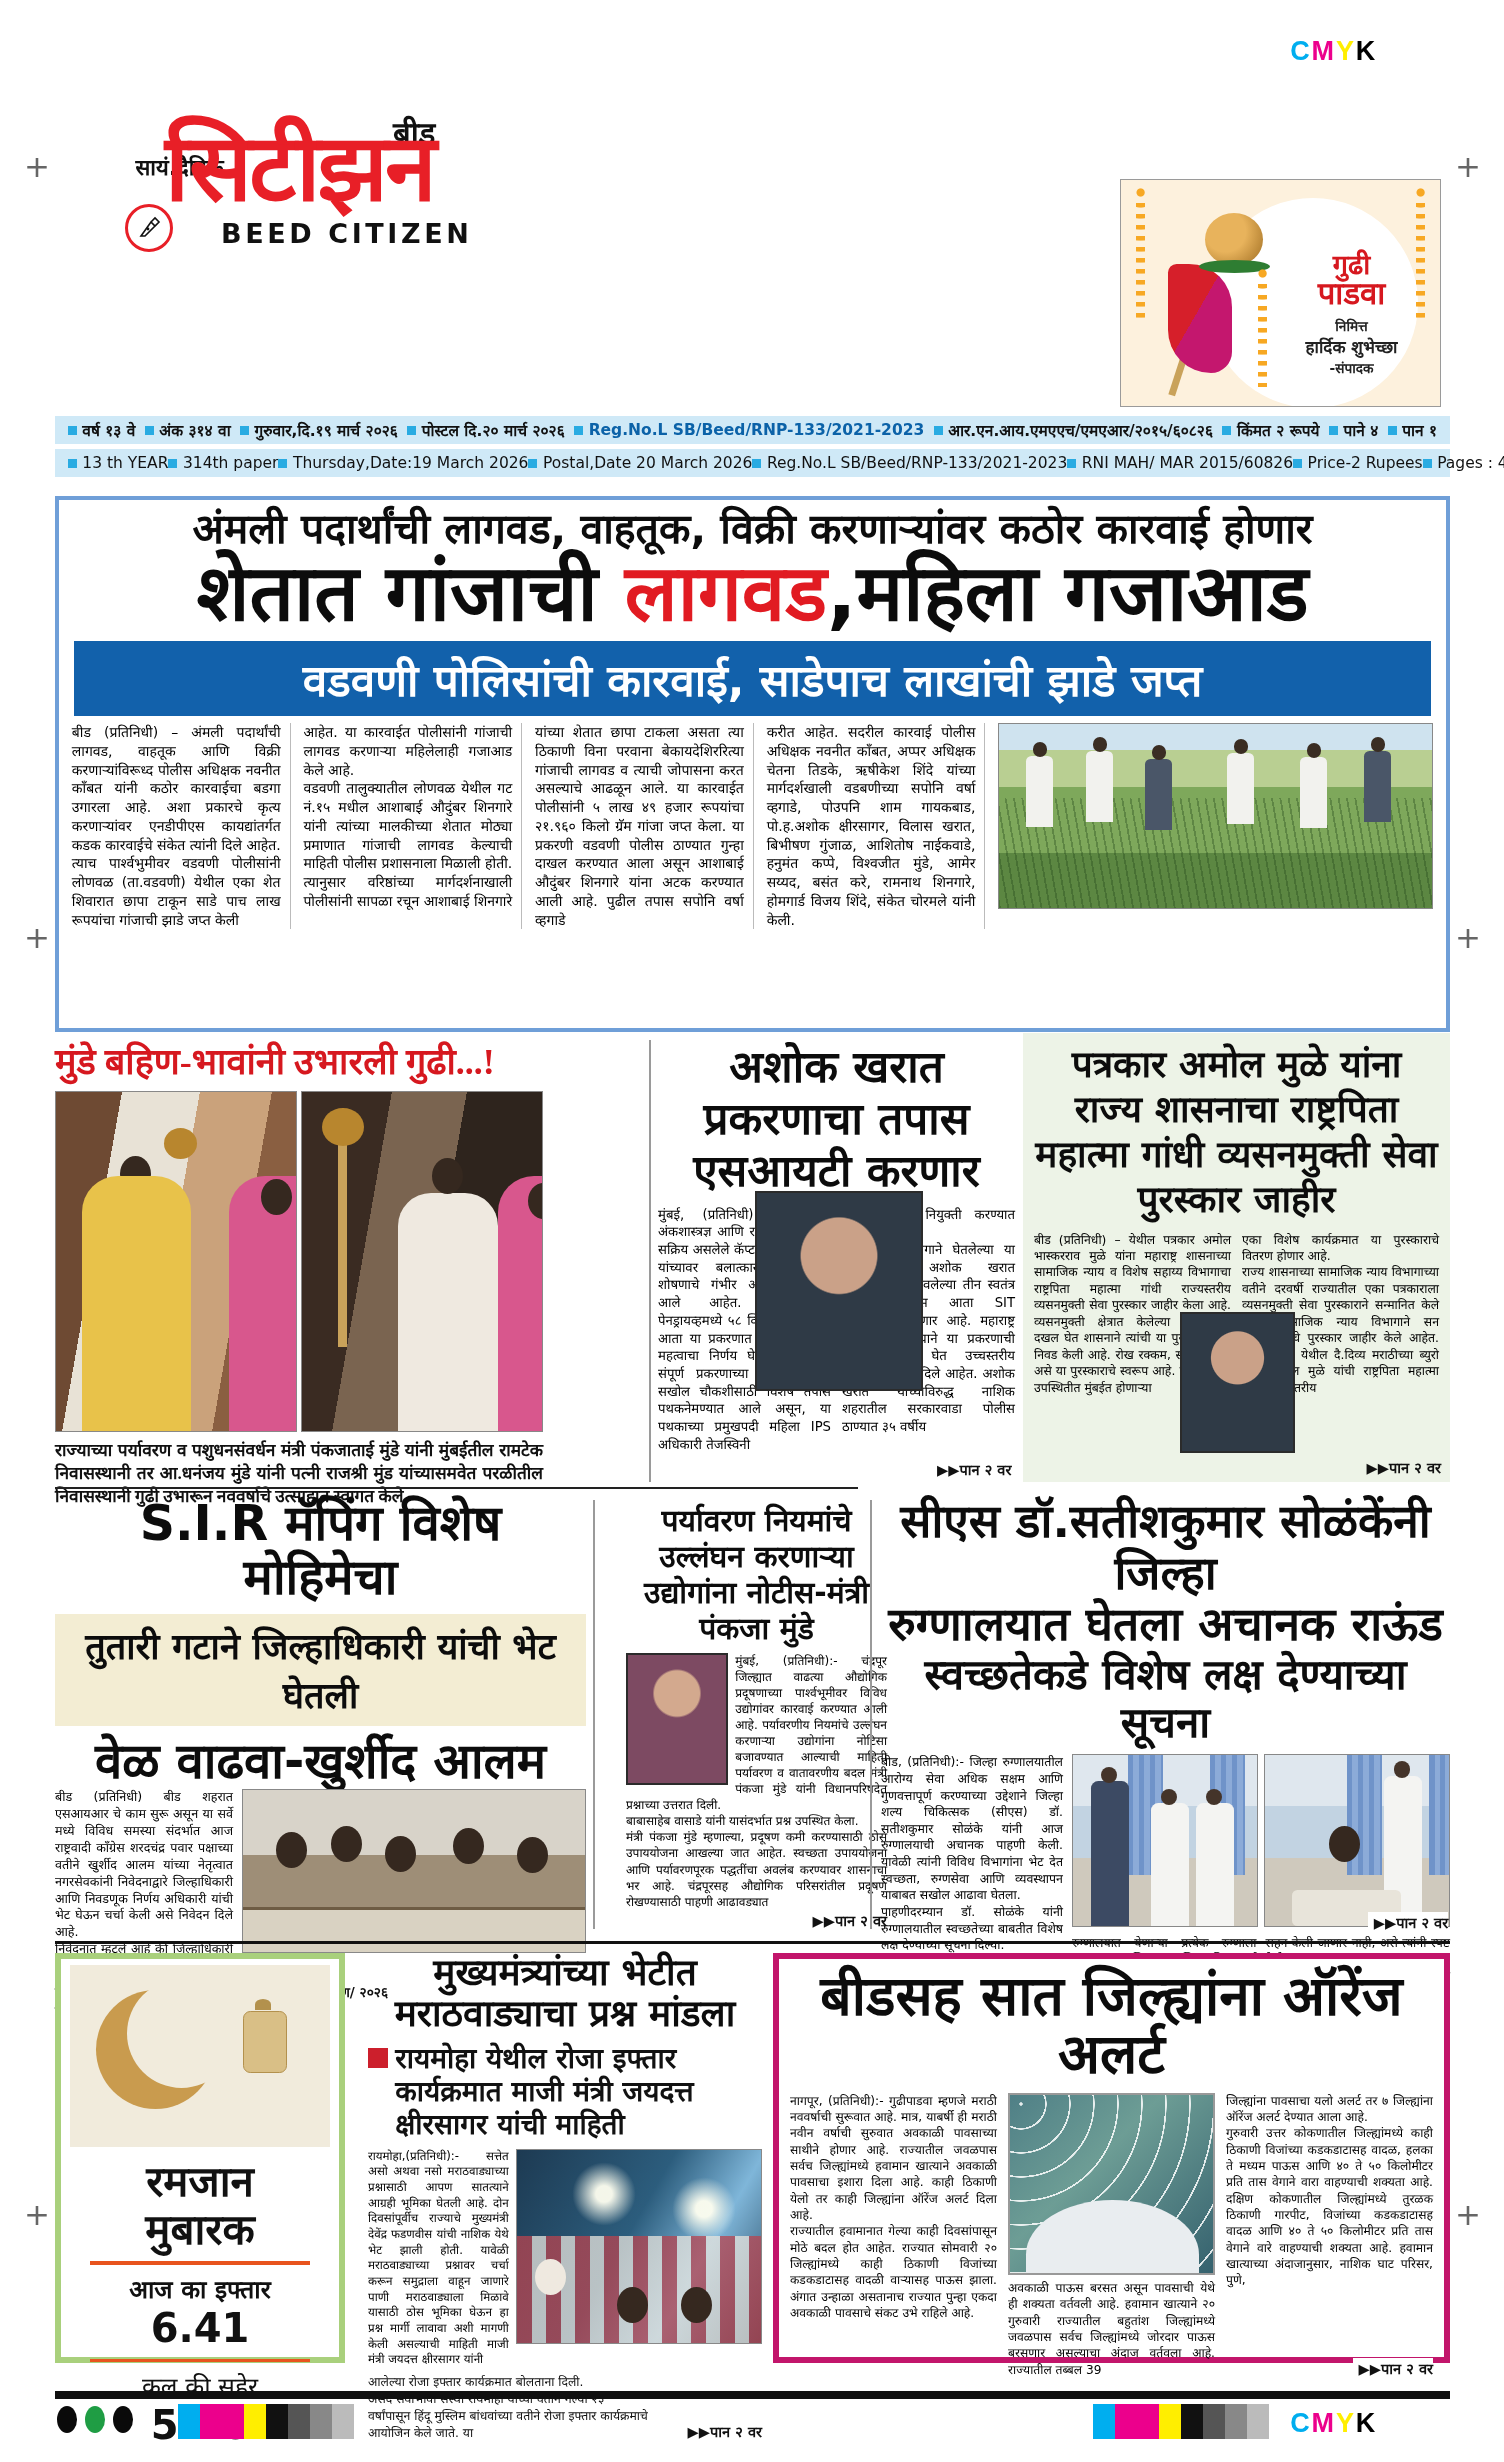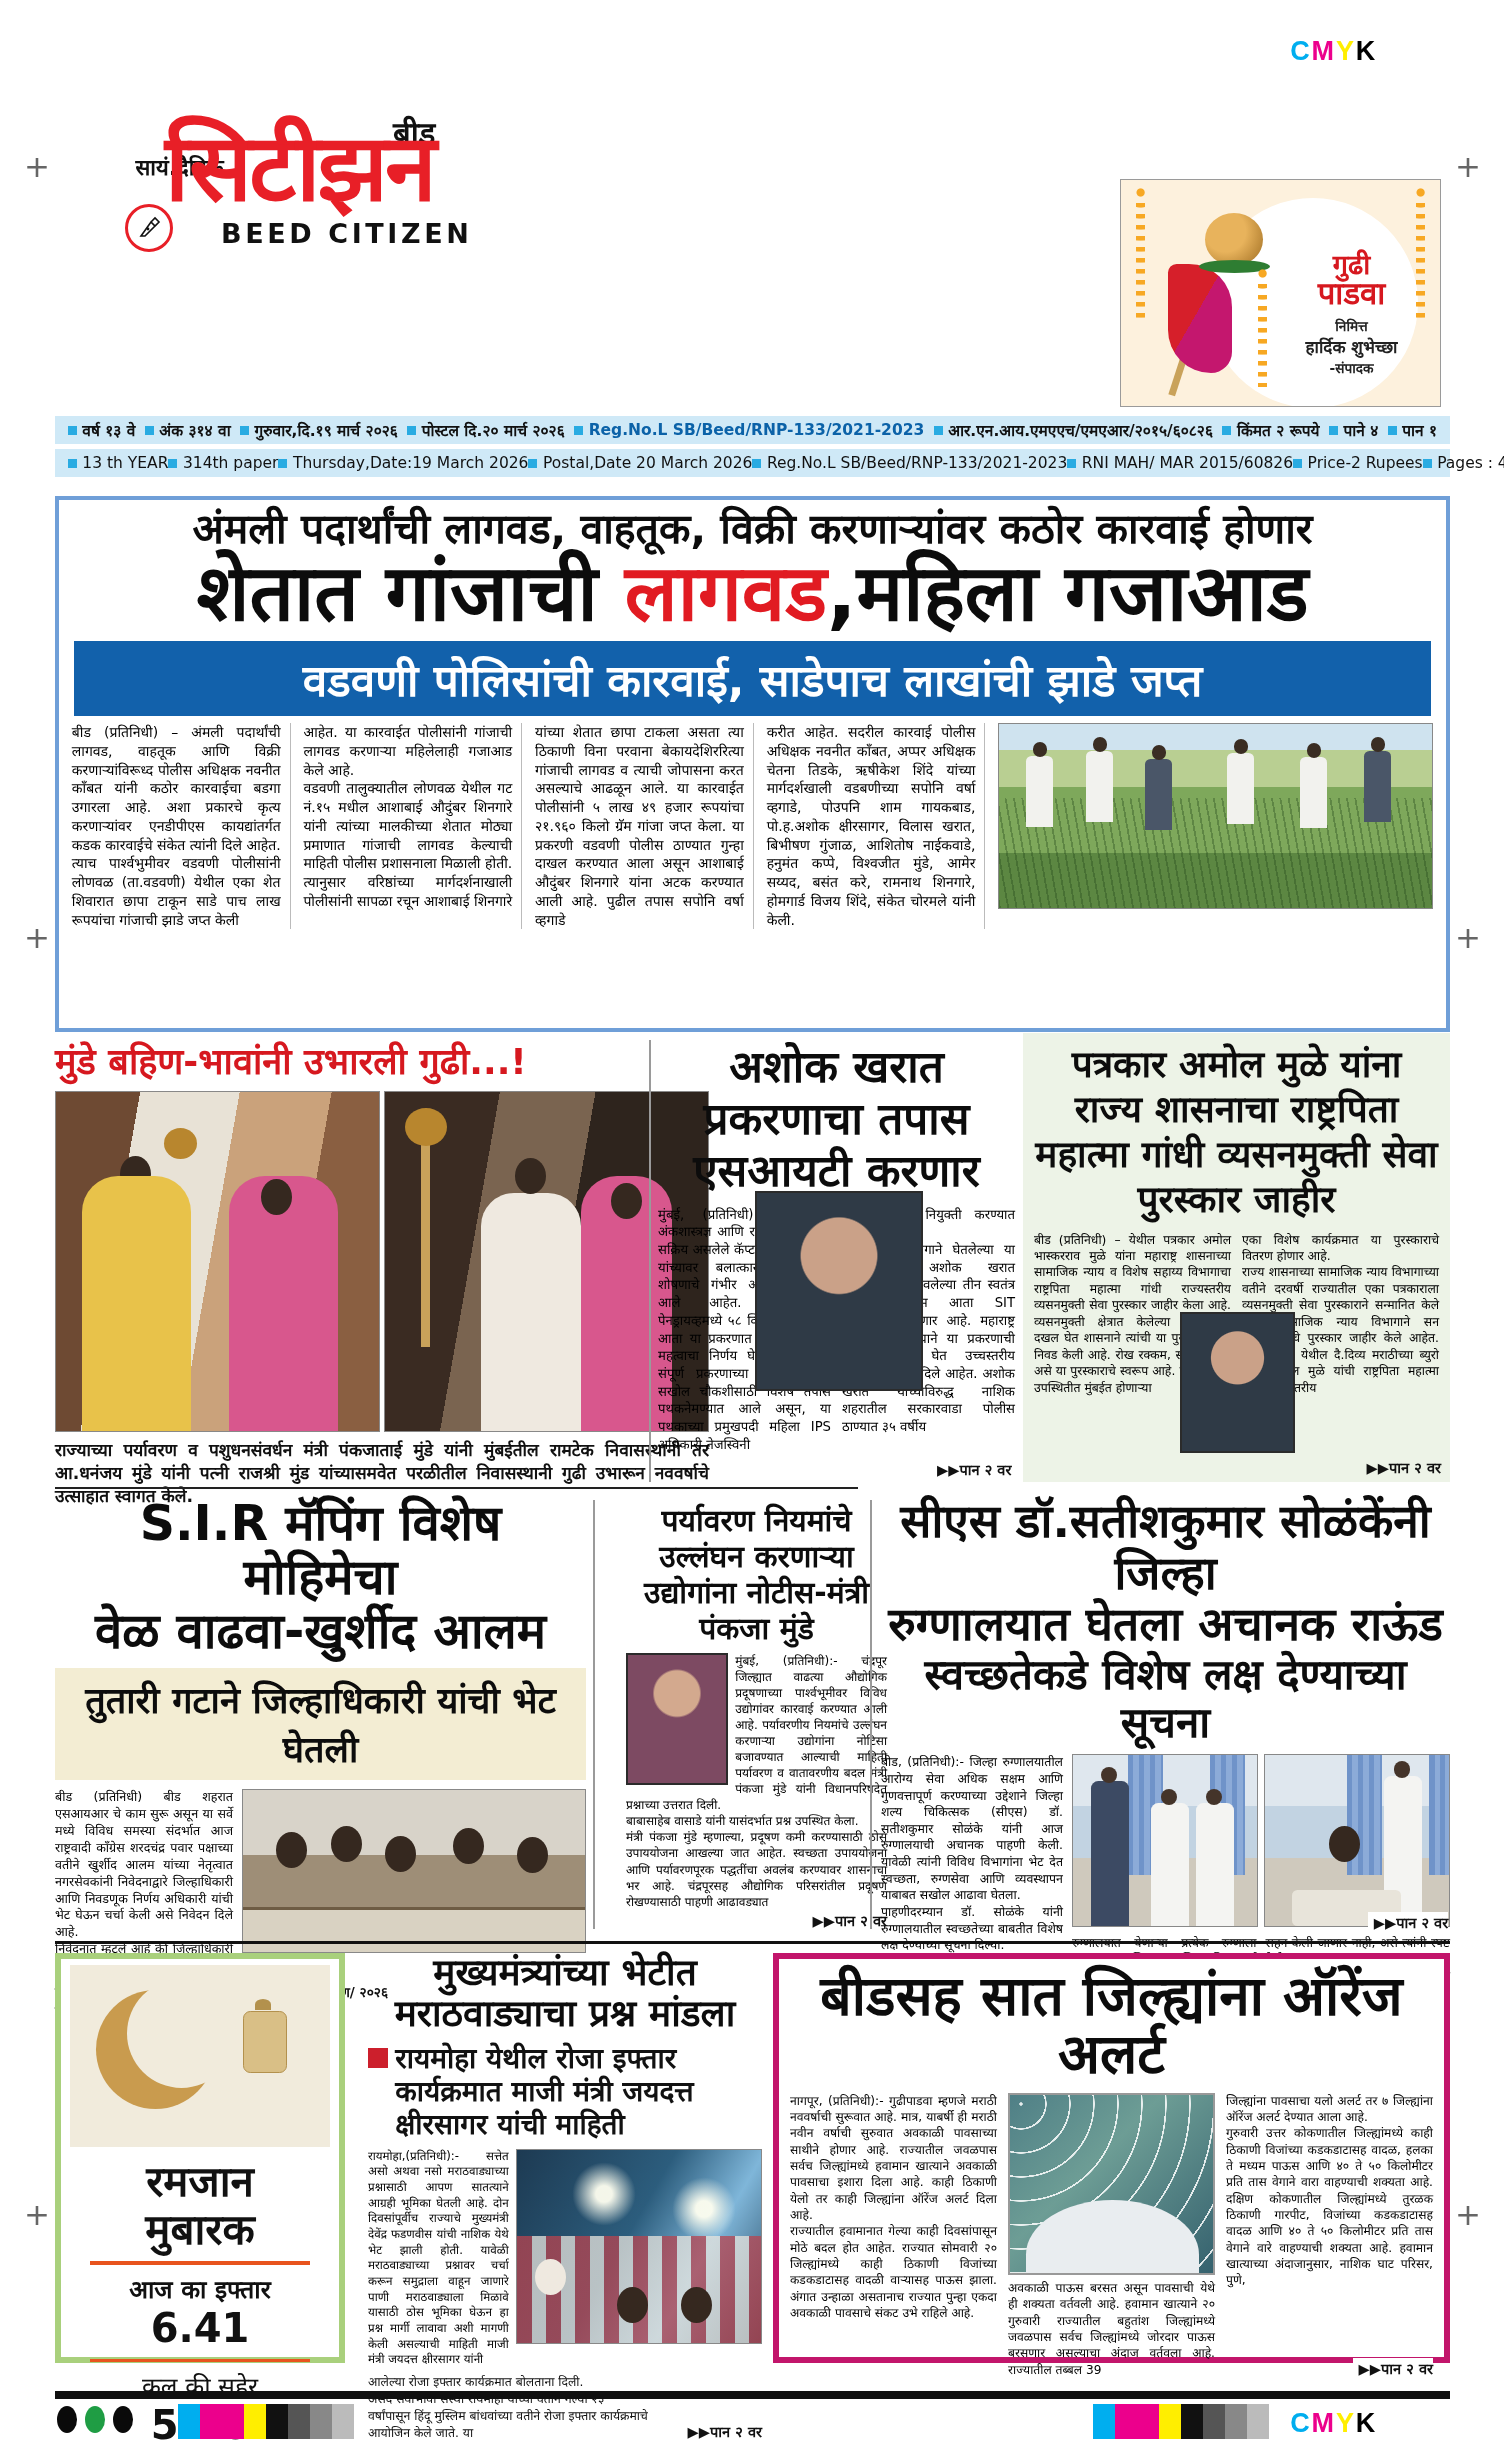--- a/index.html
+++ b/index.html
@@ -188,21 +188,21 @@
         <div class="person" style="left:27px;top:32px;"></div>
         <div class="person" style="left:87px;top:27px;"></div>
         <div class="person dark" style="left:146px;top:35px;"></div>
         <div class="person" style="left:228px;top:29px;"></div>
         <div class="person" style="left:301px;top:33px;"></div>
         <div class="person dark" style="left:365px;top:27px;"></div>
       </div>
     </div>
   </div>
 
-  <div class="abs" style="left:55px;top:1036px;width:654px;">
+  <div class="abs" style="left:55px;top:1036px;width:488px;font-family:Liberation Serif, serif;">
     <div class="red-hl">मुंडे बहिण-भावांनी उभारली गुढी...!</div>
     <div style="display:flex;gap:4.6px;margin-top:5.5px;">
       <div class="gud1">
         <div class="head" style="left:64px;top:64px;"></div>
         <div class="sari" style="left:25.5px;"></div>
         <div class="sari pink" style="left:173px;"></div>
         <div class="head" style="left:205px;top:87px;"></div>
         <div class="abs" style="left:108px;top:36px;width:33px;height:31px;border-radius:50%;background:#b8862e;"></div>
       </div>
       <div class="gud2">
@@ -237,22 +237,22 @@
 राज्य शासनाच्या सामाजिक न्याय विभागाच्या वतीने दरवर्षी राज्यातील एका पत्रकाराला व्यसनमुक्ती सेवा पुरस्काराने सन्मानित केले जाते. सामाजिक न्याय विभागाने सन २०२४-२५ चे पुरस्कार जाहीर केले आहेत. यामध्ये बीड येथील दै.दिव्य मराठीच्या ब्युरो चिफ अमोल मुळे यांची राष्ट्रपिता महात्मा गांधी राज्यस्तरीय</div>
       <div class="portrait" style="left:146px;top:80px;width:111px;height:137px;"></div>
     </div>
     <div class="continued abs" style="right:9px;bottom:5.5px;background:#edf3e7;padding-left:5.5px;">▶▶पान २ वर</div>
   </div>
 
   <div class="abs" style="left:55px;top:1487px;width:803px;height:1.8px;background:#222;"></div>
 
   <div class="abs" style="left:55px;top:1497px;width:531px;">
     <div class="hl" style="font-size:49px;line-height:1.1;">S.I.R मॅपिंग विशेष मोहिमेचा</div>
+    <div class="hl cream" style="font-size:36px;padding:7.3px 3.6px;margin:9px 0;">तुतारी गटाने जिल्हाधिकारी यांची भेट घेतली</div>
     <div class="hl" style="font-size:49px;line-height:1.1;">वेळ वाढवा-खुर्शीद आलम</div>
-    <div class="hl cream" style="font-size:36px;padding:7.3px 3.6px;margin:9px 0;">तुतारी गटाने जिल्हाधिकारी यांची भेट घेतली</div>
     <div style="display:flex;gap:9px;">
       <div class="bt" style="width:178px;flex:0 0 auto;font-size:12.6px;">बीड (प्रतिनिधी) बीड शहरात एसआयआर चे काम सुरू असून या सर्वे मध्ये विविध समस्या संदर्भात आज राष्ट्रवादी काँग्रेस शरदचंद्र पवार पक्षाच्या वतीने खुर्शीद आलम यांच्या नेतृत्वात नगरसेवकांनी निवेदनाद्वारे जिल्हाधिकारी आणि निवडणूक निर्णय अधिकारी यांची भेट घेऊन चर्चा केली असे निवेदन दिले आहे.
 निवेदनात म्हटले आहे की जिल्हाधिकारी तथा जिल्हा</div>
       <div class="meet-photo">
         <div class="head" style="left:33px;top:42px;"></div>
         <div class="head" style="left:88px;top:36px;"></div>
         <div class="head" style="left:142px;top:46px;"></div>
         <div class="head" style="left:210px;top:38px;"></div>
         <div class="head" style="left:274px;top:47px;"></div>
         <div class="abs" style="left:0;bottom:0;width:100%;height:42px;background:#d9d2c2;"></div>

